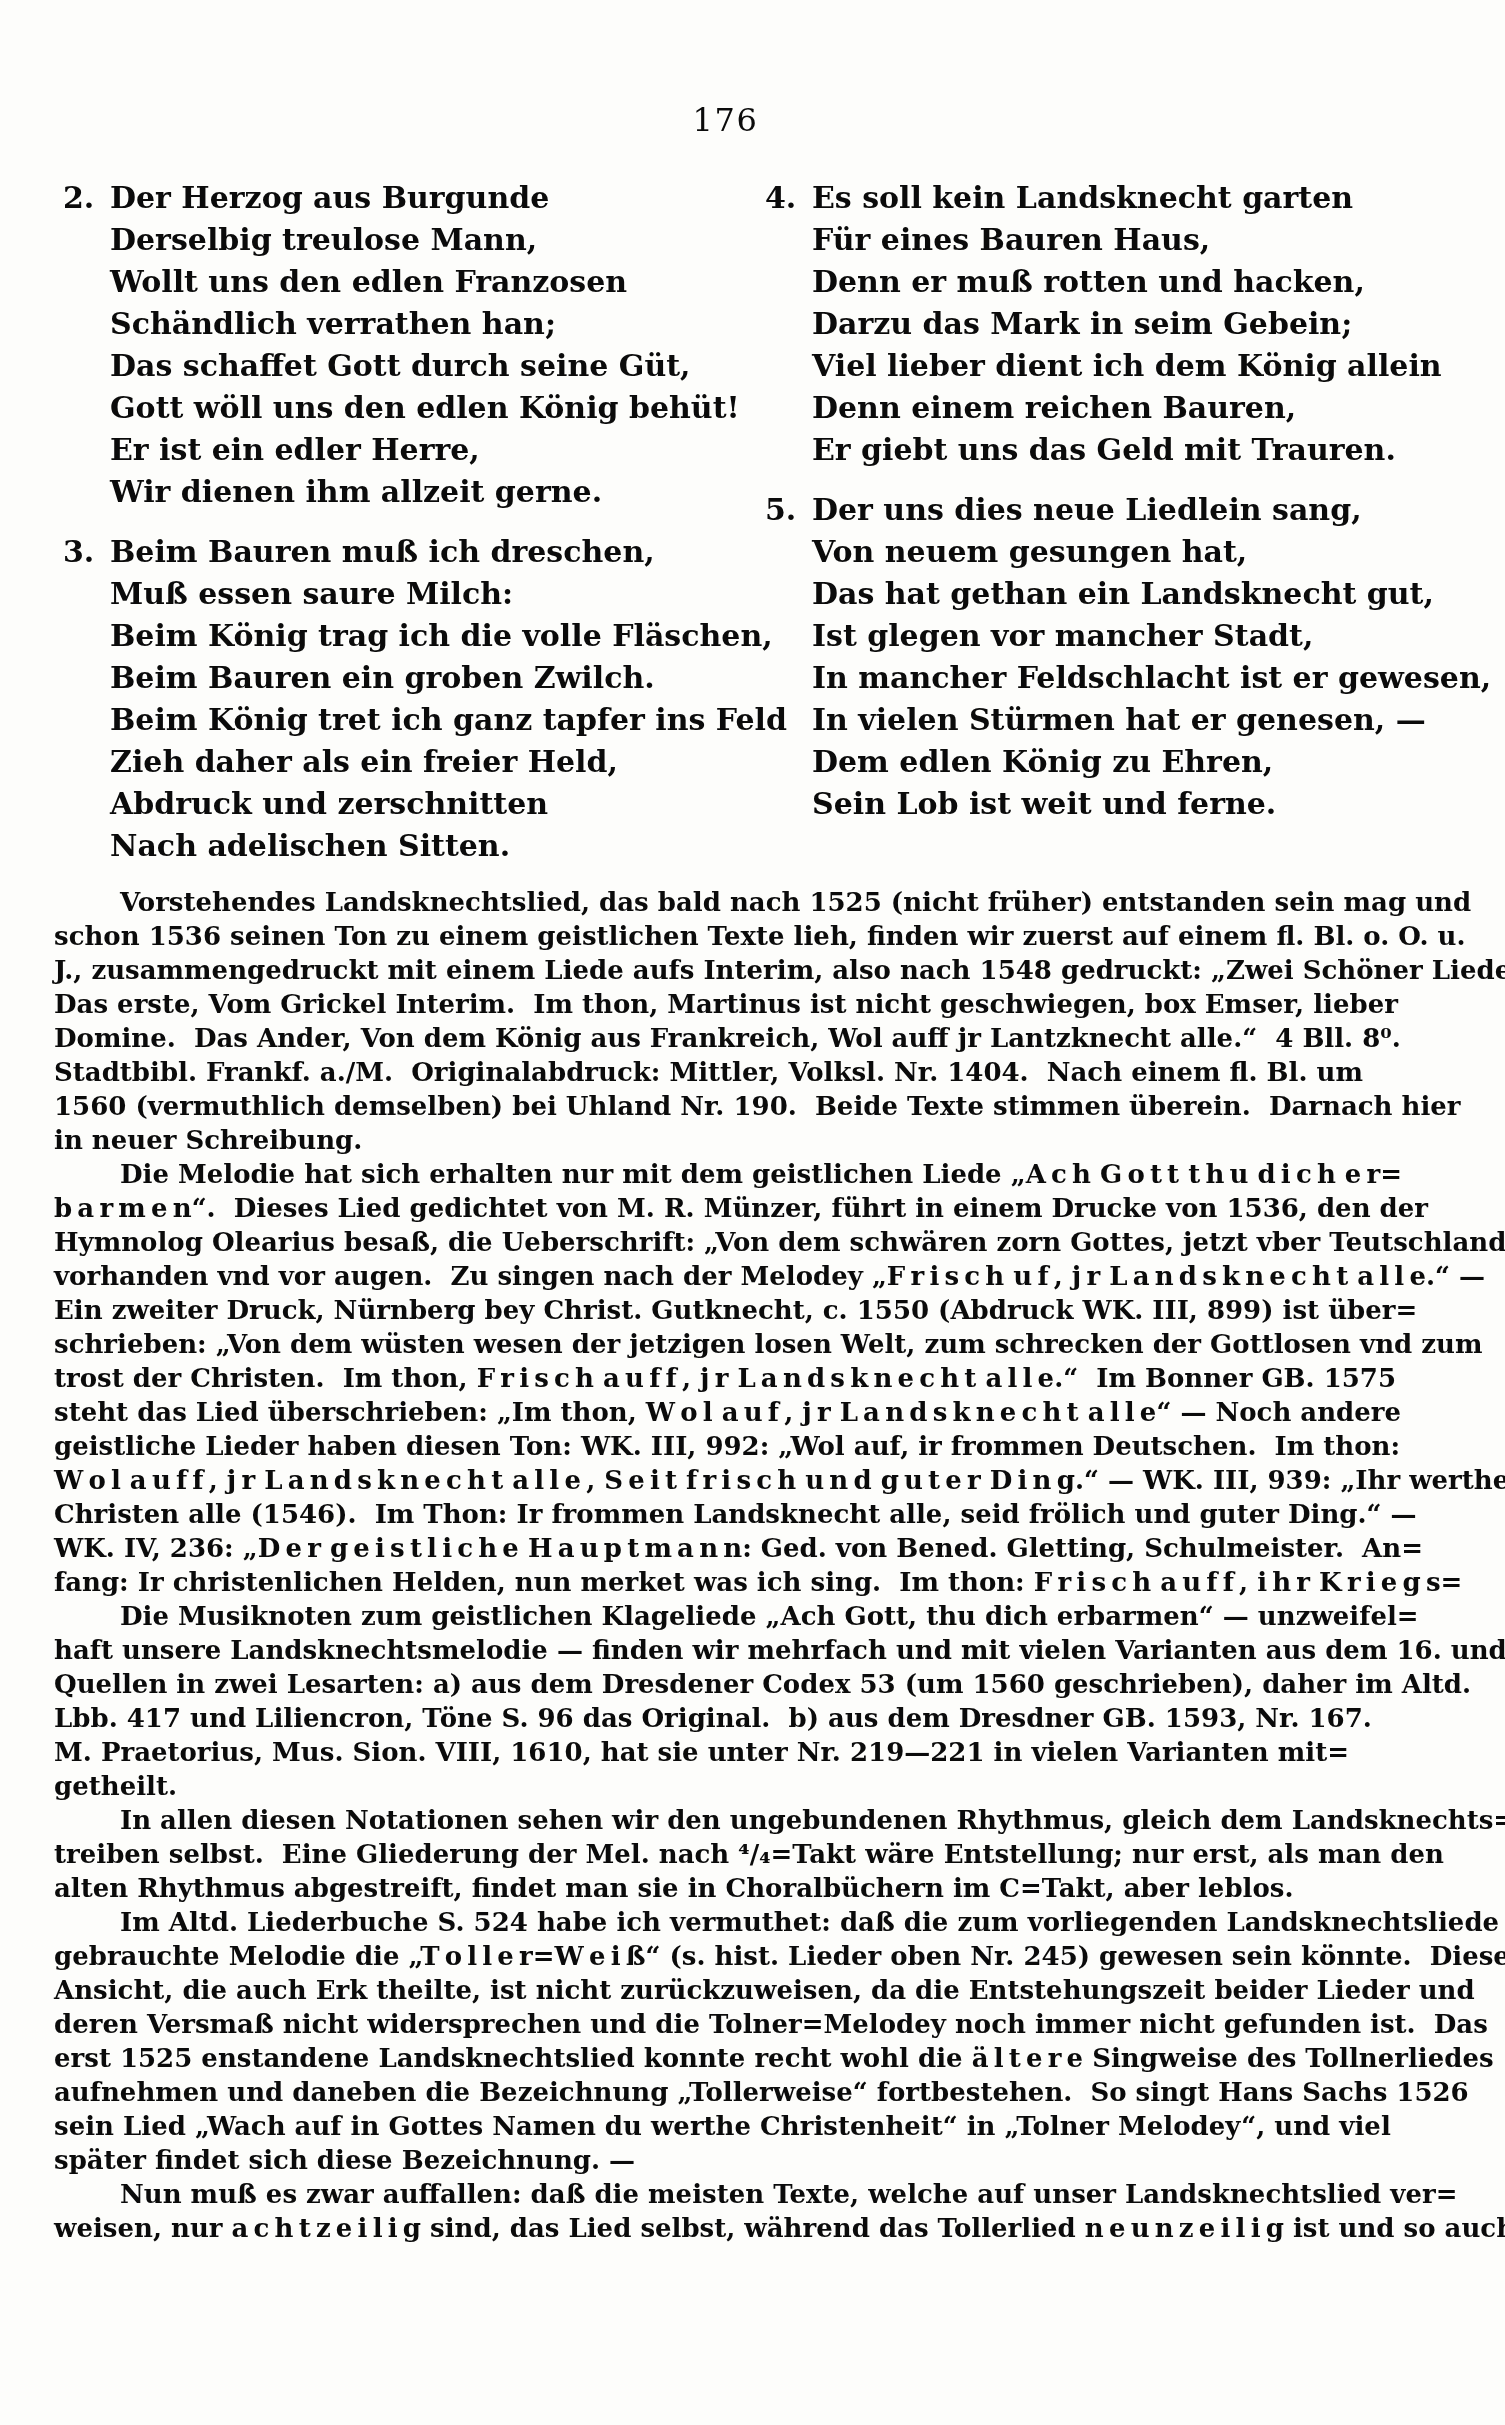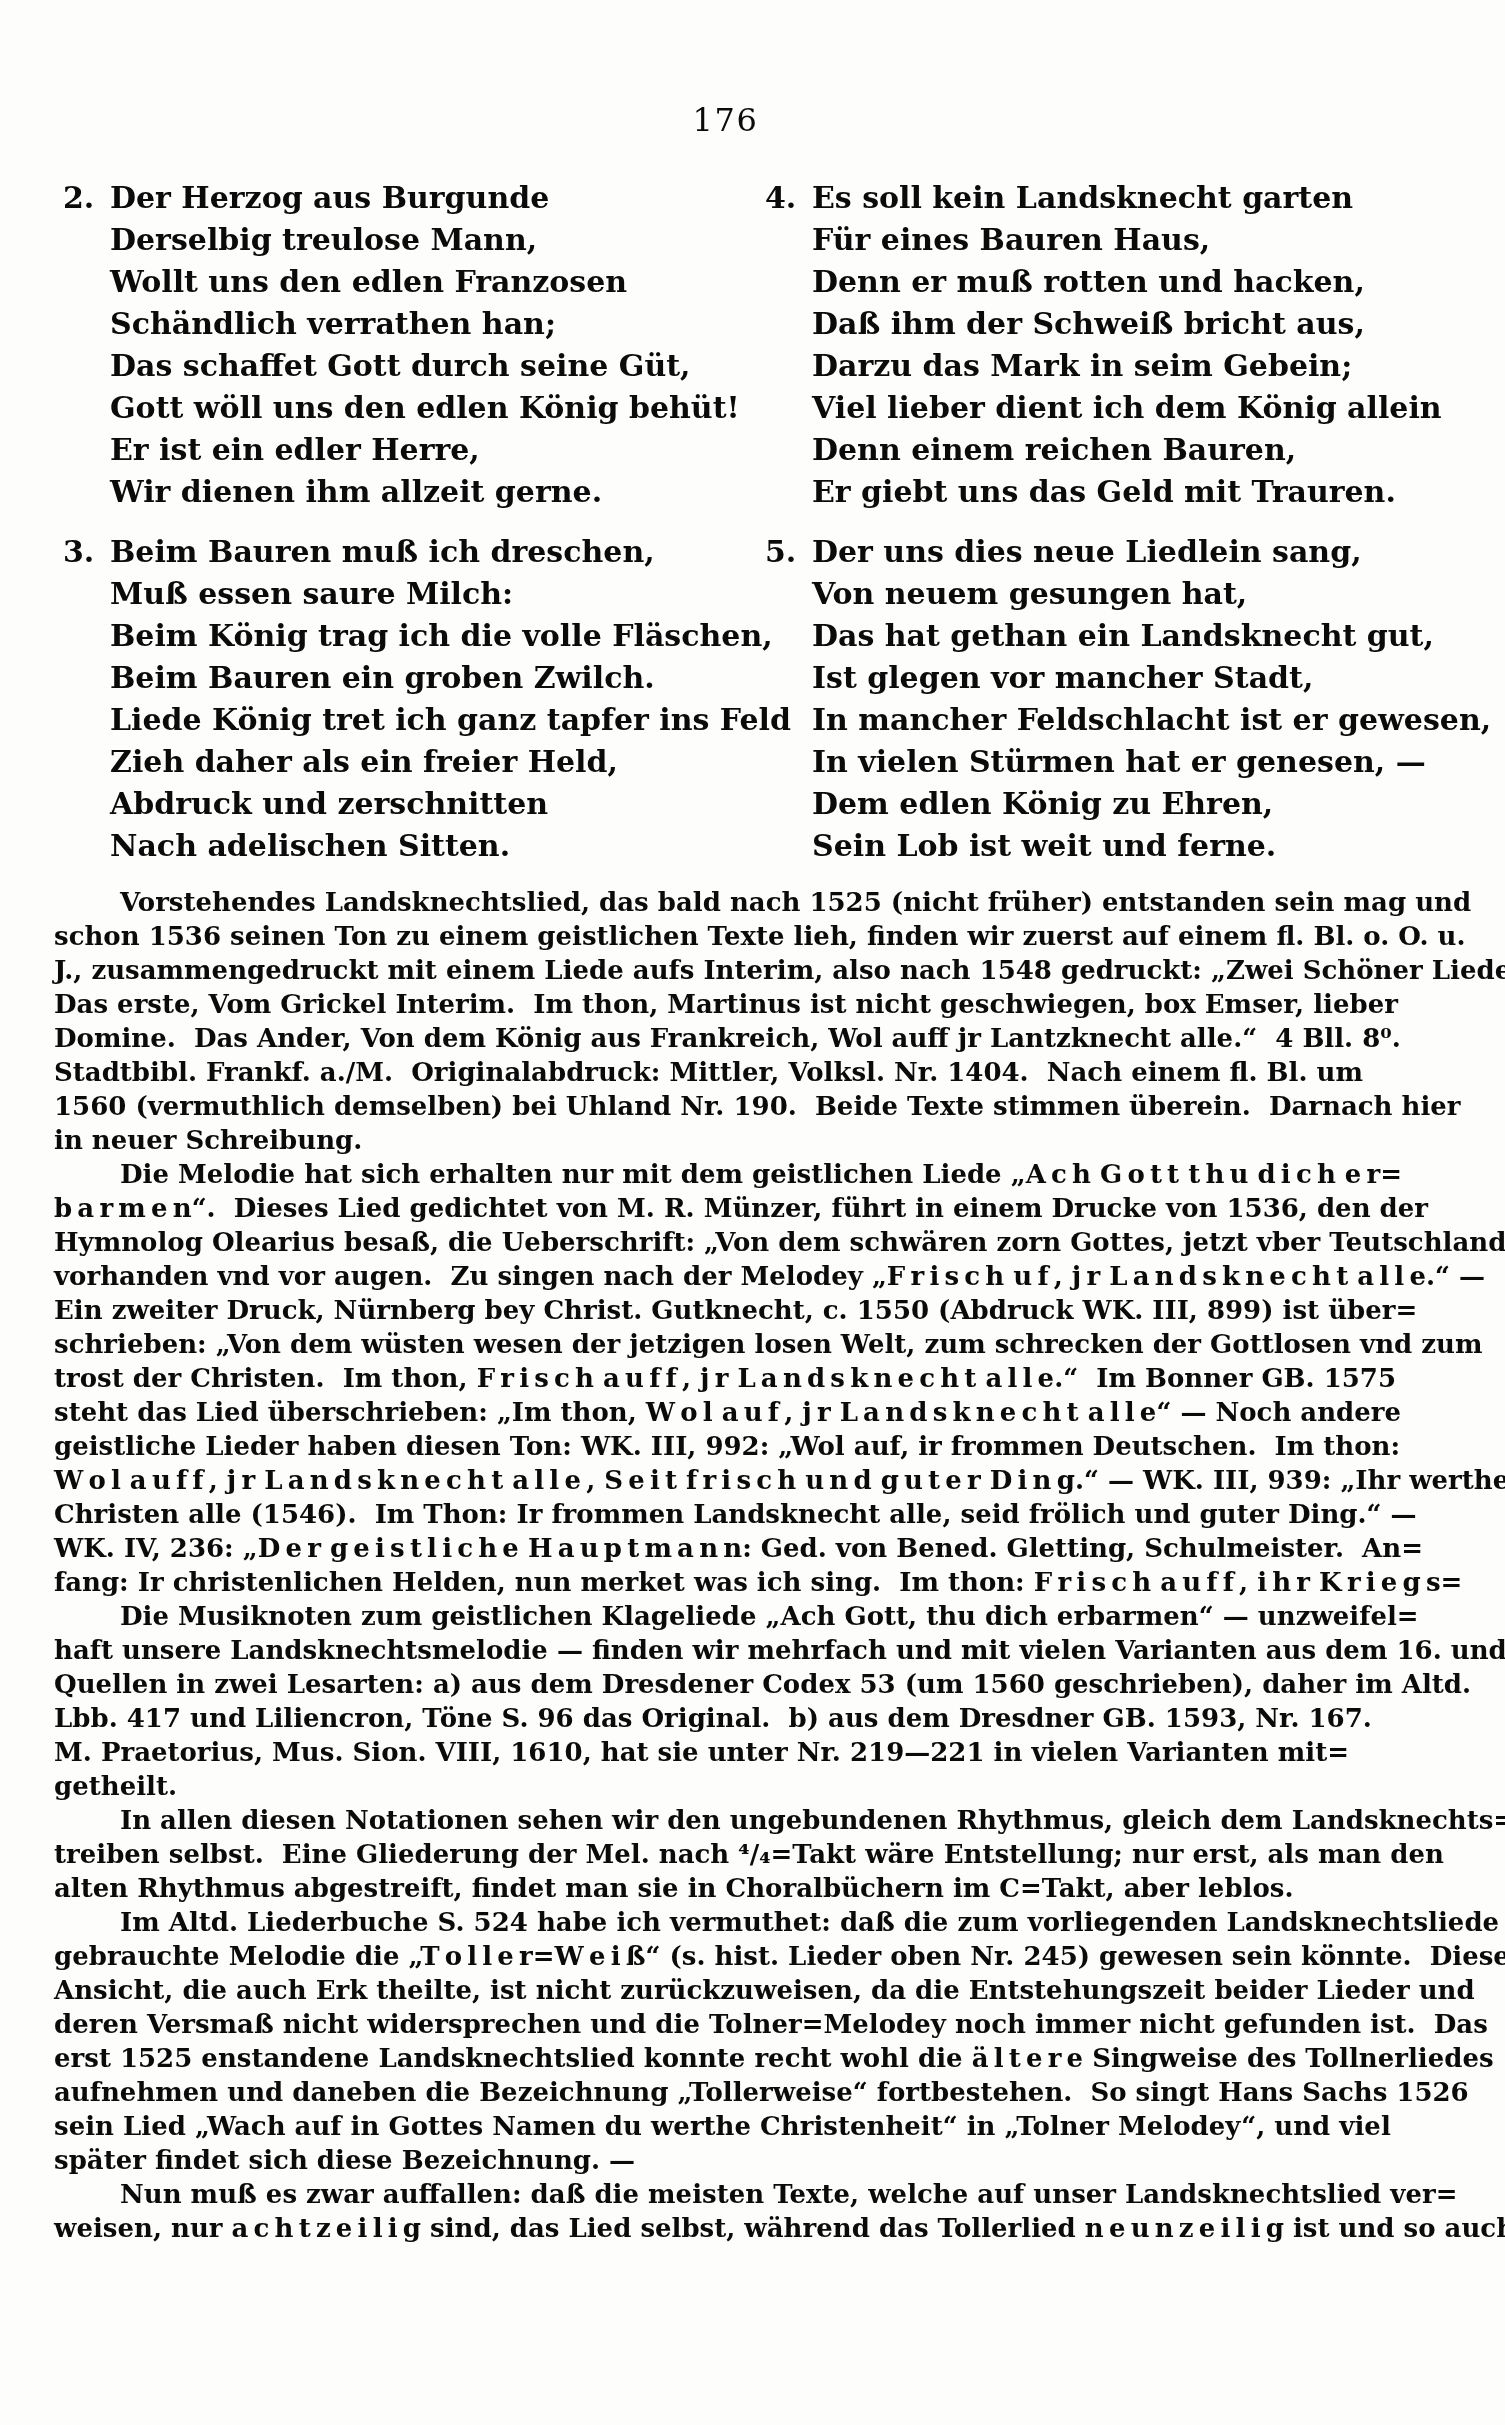--- a/index.html
+++ b/index.html
@@ -46,33 +46,32 @@
     <div class="vl cont">Das schaffet Gott durch seine Güt,</div>
     <div class="vl cont">Gott wöll uns den edlen König behüt!</div>
     <div class="vl cont">Er ist ein edler Herre,</div>
     <div class="vl cont">Wir dienen ihm allzeit gerne.</div>
   </div>
   <div class="verse">
     <div class="vl"><span class="num">3.</span><span>Beim Bauren muß ich dreschen,</span></div>
     <div class="vl cont">Muß essen saure Milch:</div>
     <div class="vl cont">Beim König trag ich die volle Fläschen,</div>
     <div class="vl cont">Beim Bauren ein groben Zwilch.</div>
-    <div class="vl cont">Liede König tret ich ganz tapfer ins Feld</div>
+    <div class="vl cont">Beim König tret ich ganz tapfer ins Feld</div>
     <div class="vl cont">Zieh daher als ein freier Held,</div>
     <div class="vl cont">Abdruck und zerschnitten</div>
     <div class="vl cont">Nach adelischen Sitten.</div>
   </div>
 </div>
 
 <div class="col col-right">
   <div class="verse">
     <div class="vl"><span class="num">4.</span><span>Es soll kein Landsknecht garten</span></div>
     <div class="vl cont">Für eines Bauren Haus,</div>
     <div class="vl cont">Denn er muß rotten und hacken,</div>
-    <div class="vl cont">Daß ihm der Schweiß bricht aus,</div>
     <div class="vl cont">Darzu das Mark in seim Gebein;</div>
     <div class="vl cont">Viel lieber dient ich dem König allein</div>
     <div class="vl cont">Denn einem reichen Bauren,</div>
     <div class="vl cont">Er giebt uns das Geld mit Trauren.</div>
   </div>
   <div class="verse">
     <div class="vl"><span class="num">5.</span><span>Der uns dies neue Liedlein sang,</span></div>
     <div class="vl cont">Von neuem gesungen hat,</div>
     <div class="vl cont">Das hat gethan ein Landsknecht gut,</div>
     <div class="vl cont">Ist glegen vor mancher Stadt,</div>

